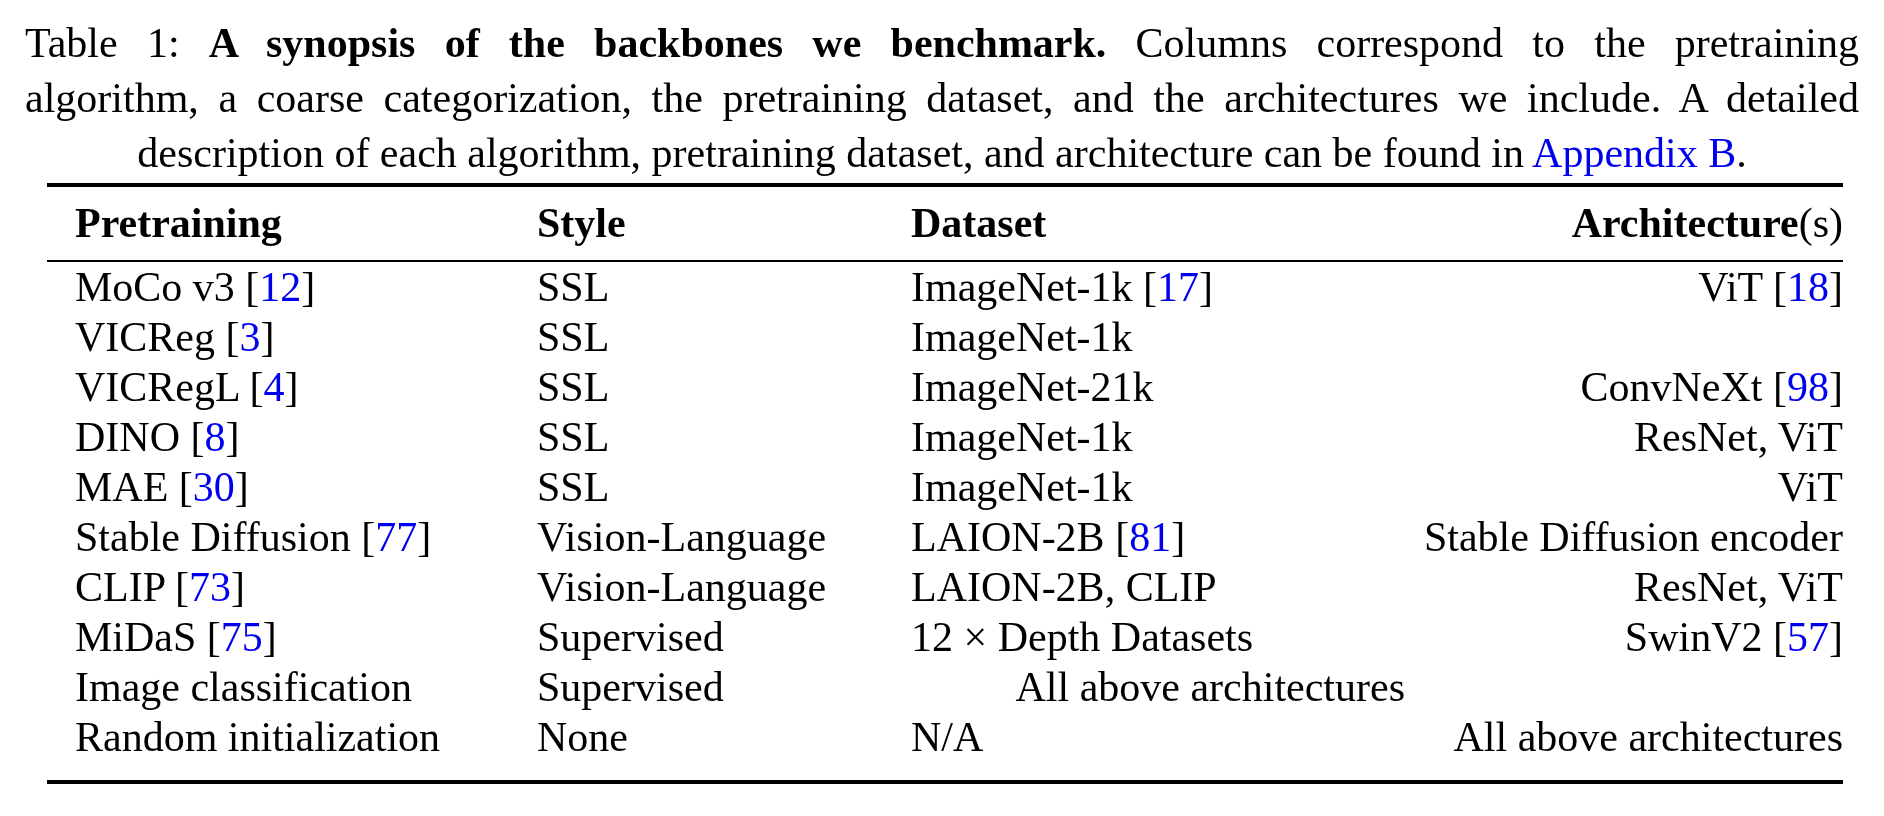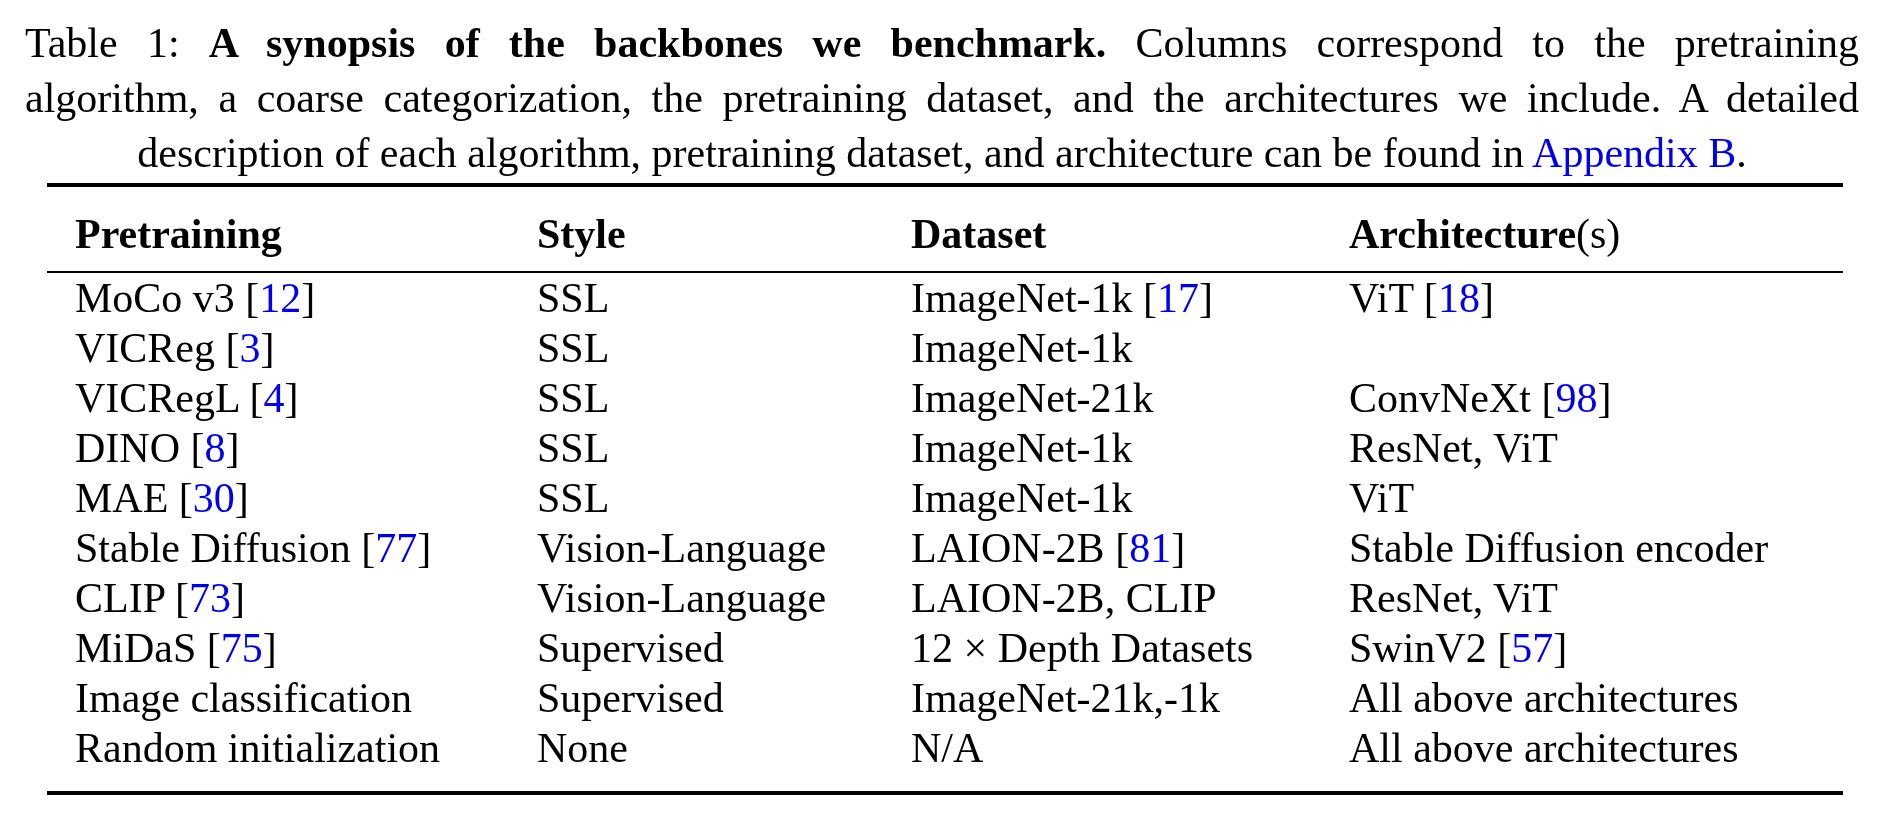--- a/index.html
+++ b/index.html
@@ -48,27 +48,26 @@
     display: flex;
     height: 50px;
     line-height: 50px;
     font-size: 42px;
     white-space: nowrap;
   }
   .trow.header-row {
     height: 73px;
     line-height: 73px;
     font-weight: bold;
-    margin-top: 11px;
   }
   .cell { flex: 0 0 auto; box-sizing: border-box; overflow: visible; }
   .c0 { width: 490px; padding-left: 28px; }
   .c1 { width: 374px; }
   .c2 { width: 438px; }
-  .c3 { width: 494px; }
+  .c3 { width: 494px; text-align: right; }
   .hdr-normal { font-weight: normal; }
   .spacer { height: 18px; }
 </style>
 </head>
 <body>
 
 <div id="page">
 
   <div id="caption">
       <div class="cap-line just"><span class="seg">Table 1: </span><span class="seg bold">A synopsis of the backbones we benchmark.</span><span class="seg"> Columns correspond to the pretraining</span></div>
@@ -140,21 +139,20 @@
         </div>
         <div class="trow">
           <div class="cell c0"><span class="seg">MiDaS [</span><span class="seg link">75</span><span class="seg">]</span></div>
           <div class="cell c1"><span class="seg">Supervised</span></div>
           <div class="cell c2"><span class="seg">12 × Depth Datasets</span></div>
           <div class="cell c3"><span class="seg">SwinV2 [</span><span class="seg link">57</span><span class="seg">]</span></div>
         </div>
         <div class="trow">
           <div class="cell c0"><span class="seg">Image classification</span></div>
           <div class="cell c1"><span class="seg">Supervised</span></div>
-          <div class="cell c2"><span class="seg">ImageNet-21k,-1k</span></div>
           <div class="cell c3"><span class="seg">All above architectures</span></div>
         </div>
         <div class="trow">
           <div class="cell c0"><span class="seg">Random initialization</span></div>
           <div class="cell c1"><span class="seg">None</span></div>
           <div class="cell c2"><span class="seg">N/A</span></div>
           <div class="cell c3"><span class="seg">All above architectures</span></div>
         </div>
       </div>
 

